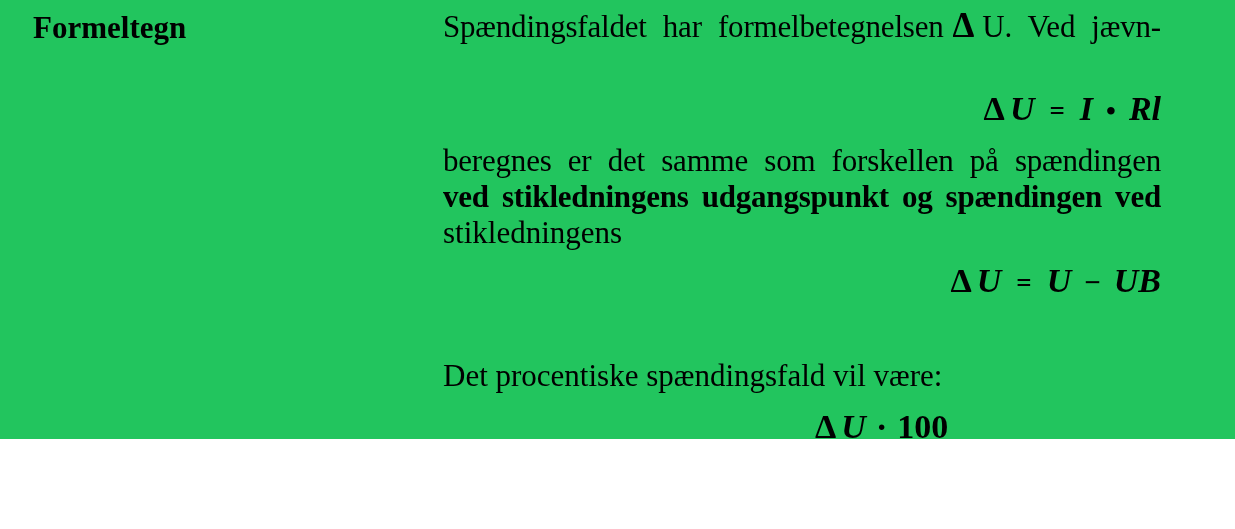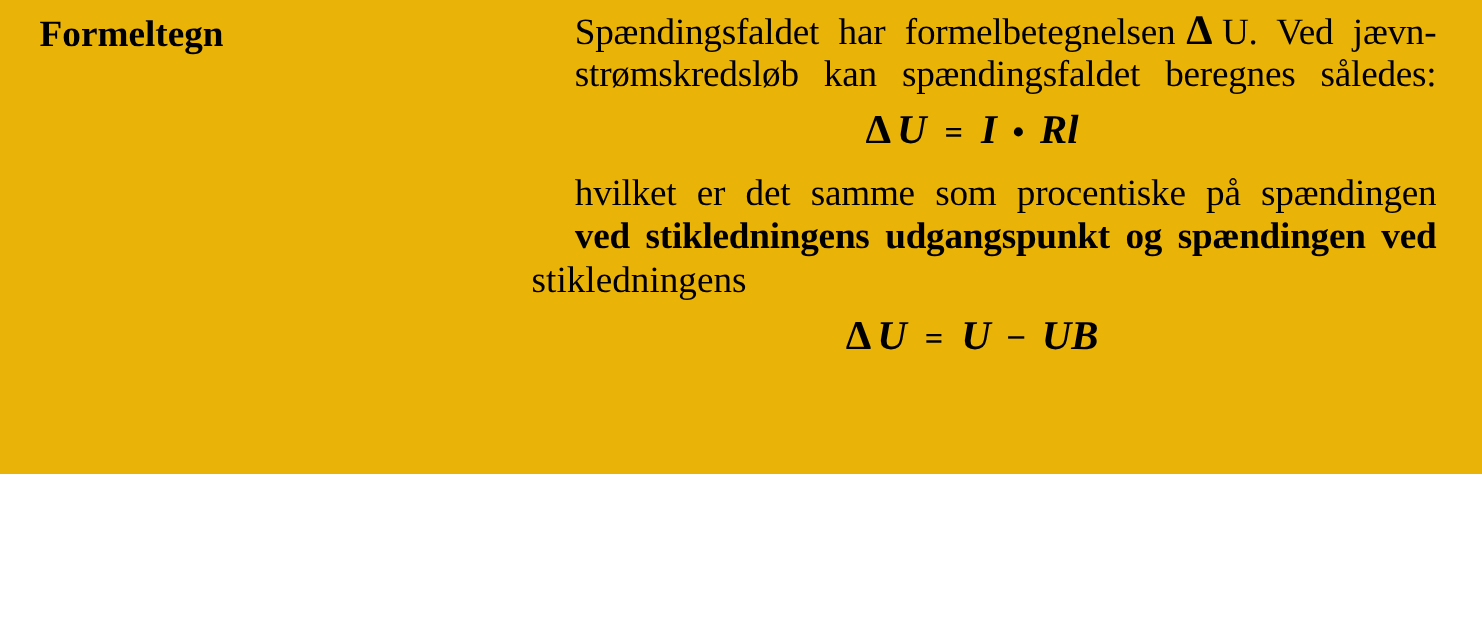--- a/index.html
+++ b/index.html
@@ -1,21 +1,21 @@
 <!DOCTYPE html>
 <html><head>
 <meta charset="utf-8">
 <style>
   * { box-sizing: border-box; }
   html, body { margin: 0; padding: 0; background: #ffffff; }
   .page {
     position: relative;
     width: 1235px;
-    height: 395px;
-    background: #eab308;
+    height: 439px;
+    background: #22c55e;
     color: #000000;
     font-family: "Liberation Serif", serif;
     overflow: hidden;
   }
   .section-label {
     position: absolute;
     left: 33px;
     font-size: 31px;
     line-height: 36px;
     font-weight: 700;
@@ -31,21 +31,20 @@
     font-size: 31px;
     line-height: 36px;
   }
   .just {
     text-align: justify;
     text-align-last: justify;
     word-spacing: -2.5px;
     letter-spacing: -0.2px;
     overflow: hidden;
     height: 36px;
-    margin-left: 36px;
   }
   #p1-l1 { top: 8px; }
   #p1-l2 { top: 44px; }
   #p2-l1 { top: 143px; }
   #p2-l2 { top: 179px; font-weight: bold; }
   #p2-l3 { top: 215px; }
   #p3-l1 { top: 358px; }
 
   .inline-delta {
     font-weight: 700;
@@ -54,21 +53,21 @@
     margin: 0 8px 0 9px;
   }
 
   .formula {
     position: absolute;
     left: 443px;
     width: 718px;
     padding-left: 16px;
     font-size: 34px;
     line-height: 40px;
-    text-align: center;
+    text-align: right;
     white-space: nowrap;
   }
   #formula-1 { top: 89px; }
   #formula-2 { top: 261px; }
   #formula-3 {
     top: 407px;
     display: flex;
     justify-content: center;
     align-items: center;
     text-align: center;
@@ -102,36 +101,36 @@
 </head>
 <body>
 
 <div class="page">
 
   <div class="section-label" id="label-formeltegn">Formeltegn</div>
 
 
   <div class="body-line just" id="p1-l1"><span>Spændingsfaldet har formelbetegnelsen</span><span class="inline-delta">Δ</span><span>U. Ved jævn-</span></div>
 
-  <div class="body-line just" id="p1-l2">strømskredsløb kan spændingsfaldet beregnes således:</div>
 
   <div class="formula" id="formula-1">
     <span class="f-delta">Δ</span><span class="f-var">U</span><span class="f-eq">=</span><span class="f-var">I</span><span class="f-bullet">•</span><span class="f-var">Rl</span>
   </div>
 
-  <div class="body-line just" id="p2-l1">hvilket er det samme som procentiske på spændingen</div>
+  <div class="body-line just" id="p2-l1">beregnes er det samme som forskellen på spændingen</div>
 
   <div class="body-line just" id="p2-l2">ved stikledningens udgangspunkt og spændingen ved</div>
 
   <div class="body-line" id="p2-l3">stikledningens</div>
 
   <div class="formula" id="formula-2">
     <span class="f-delta">Δ</span><span class="f-var">U</span><span class="f-eq">=</span><span class="f-var">U</span><span class="f-minus">−</span><span class="f-var">UB</span>
   </div>
 
+  <div class="body-line" id="p3-l1">Det procentiske spændingsfald vil være:</div>
 
   <div class="formula" id="formula-3">
     <span class="f-delta">Δ</span>
       <span class="f-var">U</span>
       <span class="f-pct">%</span>
       <span class="f-eq">=</span>
     <span class="frac">
       <span class="frac-num">
         <span class="f-delta">Δ</span><span class="f-var">U</span><span class="f-dot">·</span><span class="f-num">100</span>
       </span>

